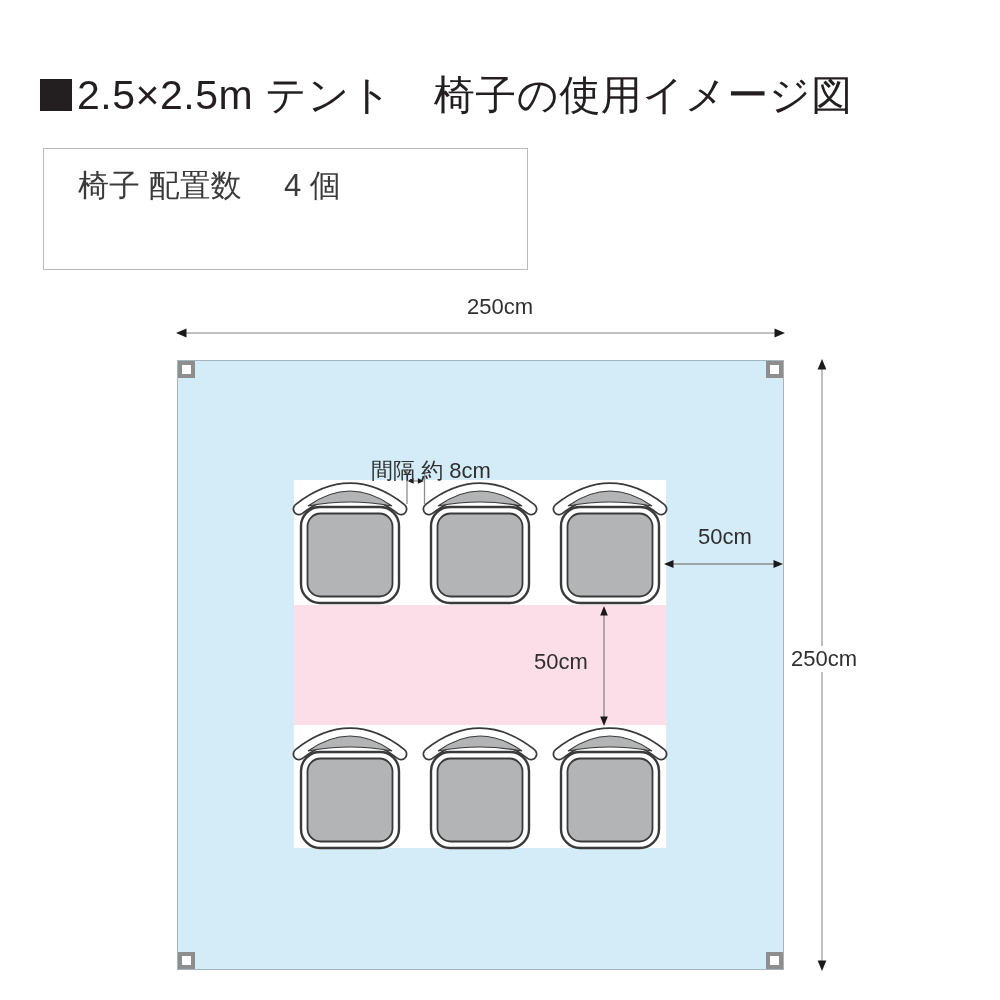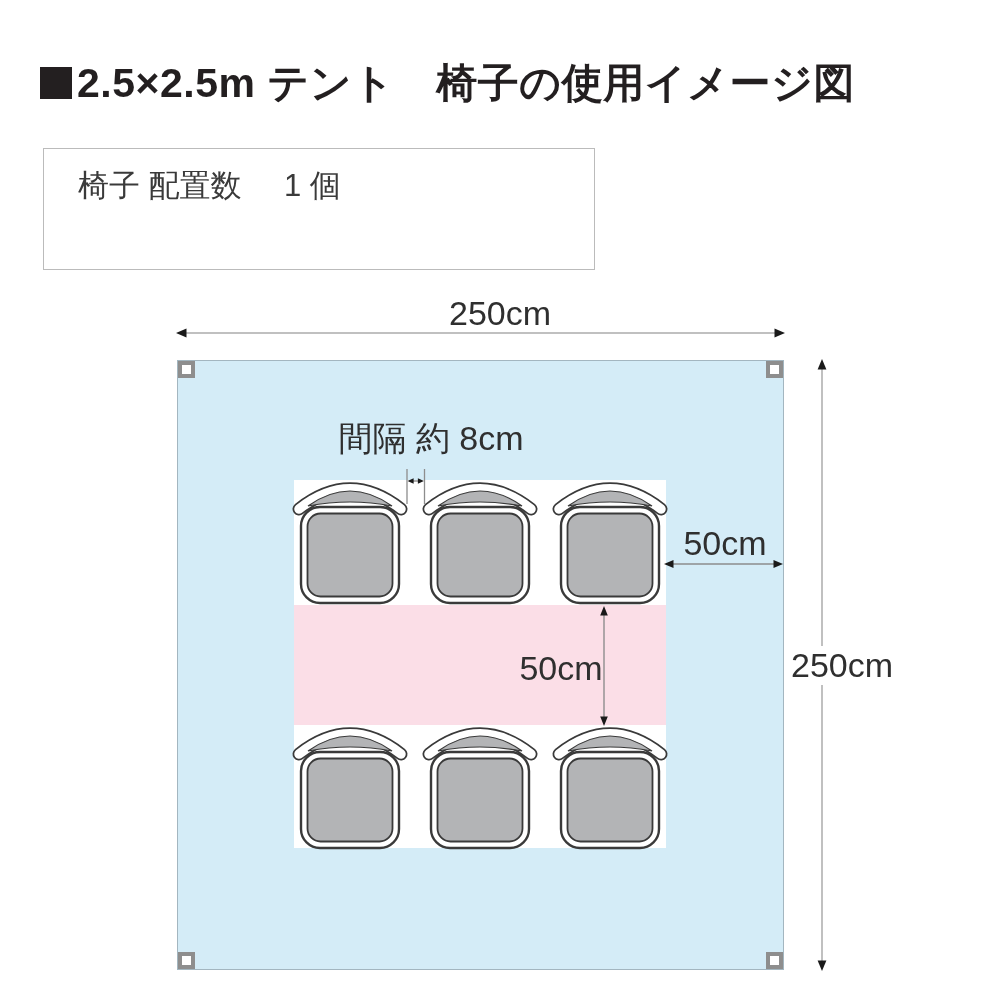--- a/index.html
+++ b/index.html
@@ -2,31 +2,31 @@
 <html style="--tent-fill: #d4ecf7; --aisle-fill: #fbdee7; --chair-fill: #b3b4b6; --chair-outline: #3a3a3a; --leg-border: #8e8e8e; --dim-line: #ababab; --dim-line2: #8d8d8d; --arrow-head: #1a1a1a; --text-dark: #2f2f2f; --title-color: #231f20; --box-border: #bbbbbb; --info-text: #3a3a3a;"><head>
 <meta charset="utf-8">
 <style>
   html,body { margin:0; padding:0; background:#fff; }
   .canvas {
     position:relative; width:1000px; height:1000px; background:#fff;
     font-family:"Liberation Sans","DejaVu Sans",sans-serif; overflow:hidden;
   }
   
   .title-row {
-    position:absolute; left:40px; top:56px; white-space:nowrap;
-    font-size:41px; font-weight:700; color:var(--title-color,#231f20);
+    position:absolute; left:40px; top:68px; white-space:nowrap;
+    font-size:41px; font-weight:400; color:var(--title-color,#231f20);
     letter-spacing:0.5px;
   }
   .title-bullet {
     display:inline-block; width:32px; height:32px; background:var(--title-color,#231f20);
     margin-right:5px; vertical-align:-2px;
   }
   
   .info-box {
-    position:absolute; left:43px; top:148px; width:552px; height:122px;
+    position:absolute; left:43px; top:148px; width:485px; height:122px;
     box-sizing:border-box; border:1px solid var(--box-border,#bbbbbb);
     background:#fff; padding:12px 0 0 34px;
   }
   .info-row { display:flex; line-height:49px; font-size:31px; color:var(--info-text,#3a3a3a); }
   .info-label { width:206px; }
   
   .tent {
     position:absolute; left:177px; top:360px; width:607px; height:610px;
     box-sizing:border-box; background:var(--tent-fill,#d4ecf7);
     border:1px solid #a3b6c0;
@@ -49,27 +49,27 @@
   .chair-1 { left:292px; top:481px; } .chair-2 { left:422px; top:481px; } .chair-3 { left:552px; top:481px; }
   .chair-4 { left:292px; top:726px; } .chair-5 { left:422px; top:726px; } .chair-6 { left:552px; top:726px; }
   
   .dims { position:absolute; left:0; top:0; pointer-events:none; }
   .dl   { stroke:var(--dim-line,#ababab); stroke-width:1.5; }
   .dl2  { stroke:var(--dim-line2,#8d8d8d); stroke-width:1.4; }
   .tick { stroke:#8d8d8d; stroke-width:1.3; }
   .ah   { fill:var(--arrow-head,#1a1a1a); }
   
   .dim-label {
-    position:absolute; font-size:34px; color:var(--text-dark,#2f2f2f); white-space:nowrap;
+    position:absolute; font-size:22px; color:var(--text-dark,#2f2f2f); white-space:nowrap;
   }
   .lbl-tent-width  { left:500px; top:294px; transform:translateX(-50%); }
   .lbl-tent-height { left:786px; top:646px; background:#fff; padding:0 5px; }
   .lbl-side-margin { left:725px; top:524px; transform:translateX(-50%); }
   .lbl-row-spacing { left:561px; top:649px; transform:translateX(-50%); }
-  .lbl-chair-gap   { left:431px; top:416px; transform:translateX(-50%); }
+  .lbl-chair-gap   { left:431px; top:456px; transform:translateX(-50%); }
 </style>
 </head>
 <body>
 
 <div class="canvas">
 
   <svg width="0" height="0" style="position:absolute" aria-hidden="true">
     <defs>
       <g id="chair-def">
         <rect x="9" y="26" width="98" height="96" rx="19" style="fill:#ffffff;stroke:var(--chair-outline,#3a3a3a);stroke-width:2.4"></rect>
@@ -81,21 +81,21 @@
     </defs>
   </svg>
 
   <div class="title-row">
     <span class="title-bullet"></span><span>2.5×2.5m テント　椅子の使用イメージ図</span>
   </div>
 
   <div class="info-box">
     <div class="info-row">
       <span class="info-label">椅子 配置数</span>
-      <span class="info-value">1 個</span>
+      <span class="info-value">4 個</span>
     </div>
     <div class="info-row">
     </div>
   </div>
 
   <div class="tent">
     <span class="leg leg-tl"></span>
     <span class="leg leg-tr"></span>
     <span class="leg leg-bl"></span>
     <span class="leg leg-br"></span>

